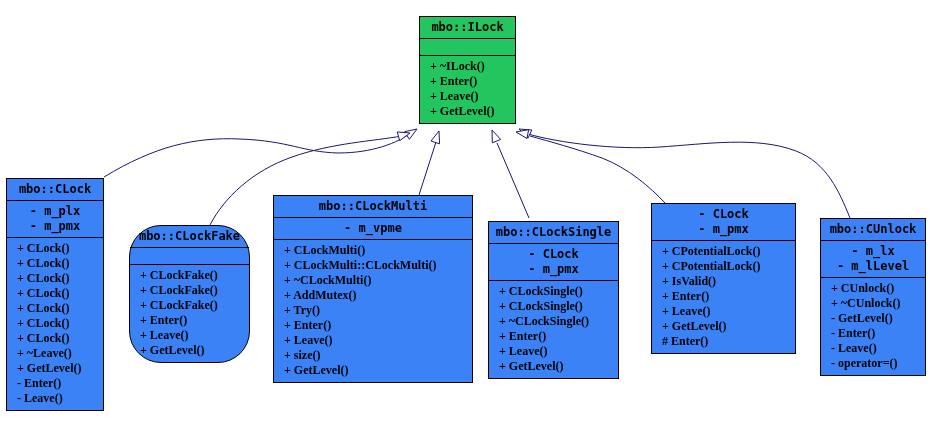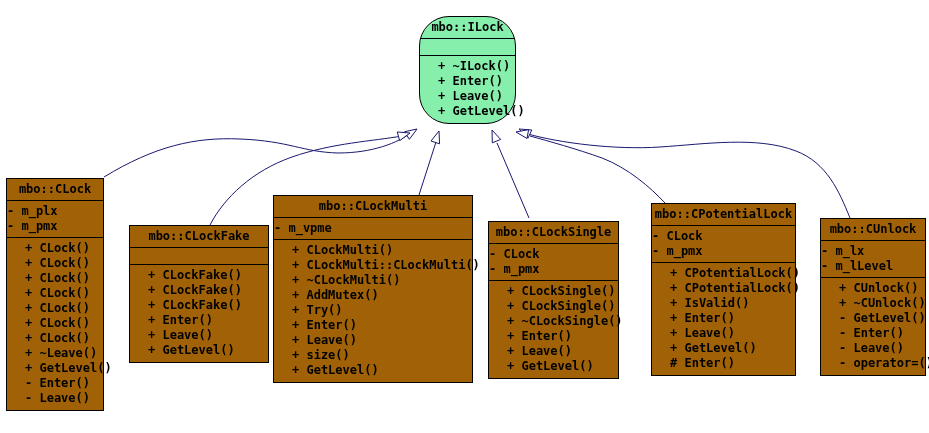--- a/index.html
+++ b/index.html
@@ -7,43 +7,43 @@
     position:relative;
     width:929px;height:433px;
     background:#ffffff;
     overflow:hidden;
     font-family:"DejaVu Sans Mono", monospace;
   }
   #edges{position:absolute;left:0;top:0;width:929px;height:433px;}
   .class-box{
     position:absolute;
     box-sizing:border-box;
-    background:#a16207;
+    background:#3b82f6;
     border:1px solid #000000;
     color:#000000;
     font:bold 12px "DejaVu Sans Mono", monospace;
     cursor:pointer;
   }
-  .class-box.hl{background:#86efac;border-radius:30px;}
+  .class-box.hl{background:#22c55e;}
   .box-title{
     text-align:center;
     padding:3px 2px;
     border-bottom:1px solid #000000;
     white-space:nowrap;
     height:15px;line-height:15px;
   }
   .box-attrs{
     border-bottom:1px solid #000000;
     padding:3px 0;
     min-height:10px;
   }
   .box-methods{padding:3px 0 4px 0;}
   .row{height:15px;line-height:15px;white-space:nowrap;overflow:visible;}
-  .attr{}
-  .method{text-align:left;padding-left:18px;}
+  .attr{text-align:center;}
+  .method{text-align:left;padding-left:10px;font-family:Liberation Serif, serif;}
   svg path.edge{fill:none;stroke-width:1px;}
   svg polygon.head{stroke-width:1px;fill:#ffffff;}
 </style>
 </head>
 <body>
 
 <div id="canvas">
   <svg id="edges" width="929" height="433" viewBox="0 0 929 433" xmlns="http://www.w3.org/2000/svg">
       <path d="M 104 177 C 155 146 195 137 240 139 C 290 141 302 152 338 153 C 372 153 398 143 412 132" class="edge" stroke="#191970"></path>
       <path d="M 210 225 C 224 198 252 171 292 157 C 332 143 374 141 402 136" class="edge" stroke="#191970"></path>
@@ -82,21 +82,21 @@
           <div class="row method">+ CLock()</div>
           <div class="row method">+ CLock()</div>
           <div class="row method">+ CLock()</div>
           <div class="row method">+ CLock()</div>
           <div class="row method">+ ~Leave()</div>
           <div class="row method">+ GetLevel()</div>
           <div class="row method">- Enter()</div>
           <div class="row method">- Leave()</div>
         </div>
       </div>
-      <div class="class-box" style="left: 129px; top: 225px; width: 140px;">
+      <div class="class-box" style="left: 129px; top: 225px; width: 121px; border-radius: 32px;">
         <div class="box-title">mbo::CLockFake</div>
         <div class="box-attrs"></div>
         <div class="box-methods">
           <div class="row method">+ CLockFake()</div>
           <div class="row method">+ CLockFake()</div>
           <div class="row method">+ CLockFake()</div>
           <div class="row method">+ Enter()</div>
           <div class="row method">+ Leave()</div>
           <div class="row method">+ GetLevel()</div>
         </div>
@@ -127,21 +127,20 @@
         <div class="box-methods">
           <div class="row method">+ CLockSingle()</div>
           <div class="row method">+ CLockSingle()</div>
           <div class="row method">+ ~CLockSingle()</div>
           <div class="row method">+ Enter()</div>
           <div class="row method">+ Leave()</div>
           <div class="row method">+ GetLevel()</div>
         </div>
       </div>
       <div class="class-box" style="left: 651px; top: 203px; width: 145px;">
-        <div class="box-title">mbo::CPotentialLock</div>
         <div class="box-attrs">
           <div class="row attr">- CLock</div>
           <div class="row attr">- m_pmx</div>
         </div>
         <div class="box-methods">
           <div class="row method">+ CPotentialLock()</div>
           <div class="row method">+ CPotentialLock()</div>
           <div class="row method">+ IsValid()</div>
           <div class="row method">+ Enter()</div>
           <div class="row method">+ Leave()</div>

